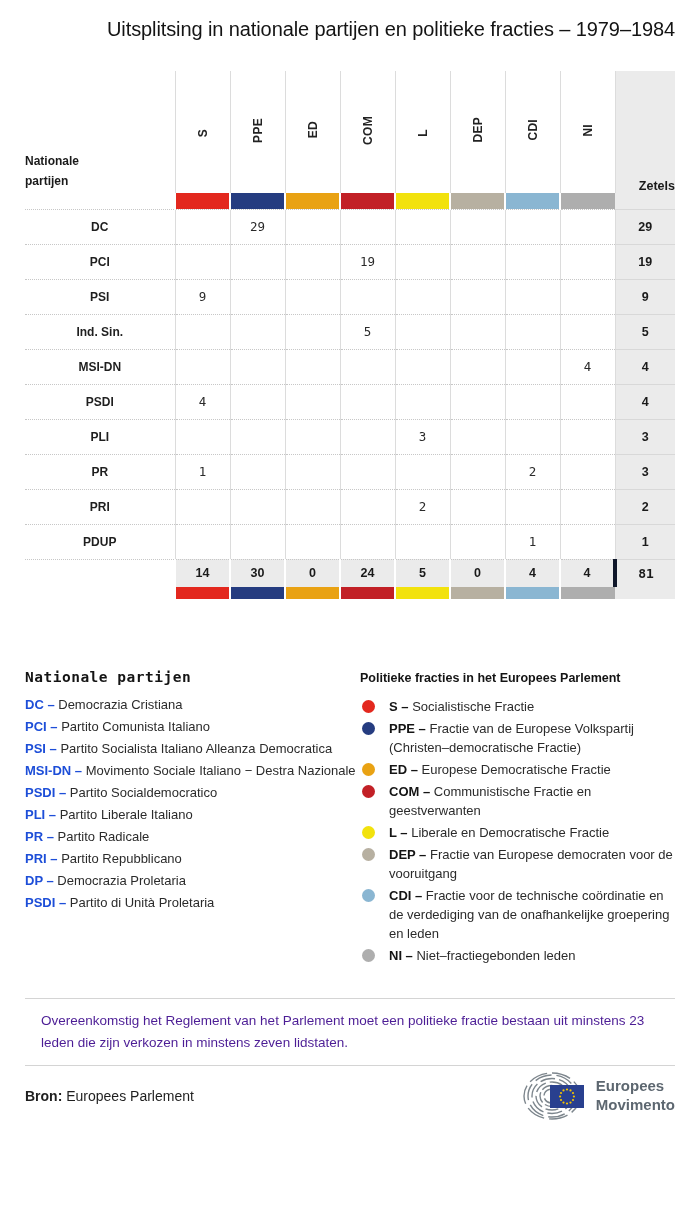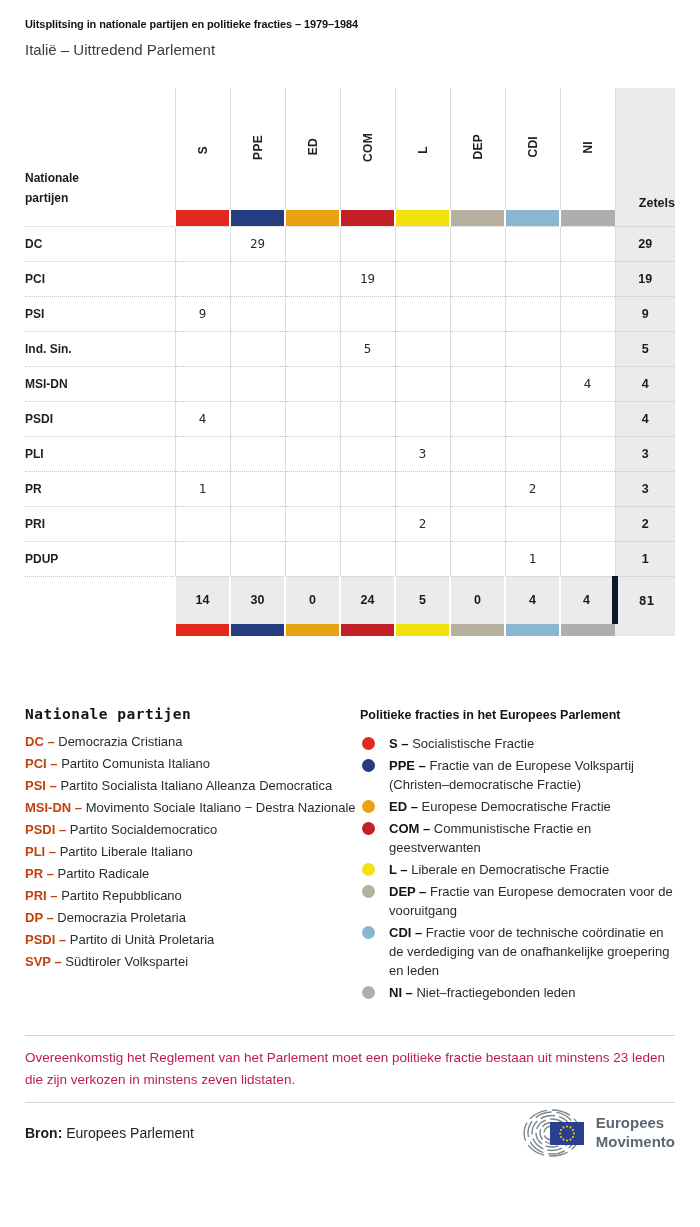--- a/index.html
+++ b/index.html
@@ -5,22 +5,22 @@
   * { box-sizing: border-box; }
   html, body { margin: 0; padding: 0; }
   body {
     width: 700px; height: 1227px; background: #ffffff;
     font-family: "Liberation Sans", sans-serif; color: #1a1a1a;
     overflow: hidden;
   }
   .container { padding: 0 25px; }
 
   .title {
-    margin: 18px 0 0; font-size: 11px; font-weight: bold;
-    color: #141414; letter-spacing: -0.1px;
+    margin: 18px 0 0; font-size: 20px; font-weight: normal;
+    color: #141414; letter-spacing: -0.1px; text-align: right;
   }
   .subtitle {
     margin: 11px 0 0; font-size: 15px; font-weight: 400; color: #3c3c3c;
   }
 
   
   table.seats {
     border-collapse: collapse; table-layout: fixed;
     width: 650px; margin-top: 30px;
   }
@@ -46,81 +46,80 @@
     border-left: 1px solid #dcdcdc;
   }
 
   tr.bar-top td.bar { height: 16px; border-left: 2px solid #ffffff; }
   tr.bar-bottom td.bar { height: 12px; border-left: 2px solid #ffffff; }
   td.zfill { background: #ebebeb; }
 
   tr.body { height: 35px; }
   tr.body td { border-top: 1px dotted #c7c7c7; }
   tr.body td.plabel {
-    font-size: 12px; font-weight: bold; text-align: left; color: #1f1f1f;
+    font-size: 12px; font-weight: bold; text-align: center; color: #1f1f1f;
   }
   tr.body td.val {
     font-family: "DejaVu Sans Mono", monospace; font-size: 12.5px;
     text-align: center; color: #2a2a2a; border-left: 1px solid #dcdcdc;
   }
   tr.body td.zval {
     background: #ebebeb; font-size: 12.5px; font-weight: bold;
     text-align: center; border-top: 1px solid #d8d8d8;
     border-left: 1px solid #dcdcdc;
   }
 
-  tr.totals { height: 48px; }
+  tr.totals { height: 28px; }
   tr.totals td.spacer { border-top: 1px dotted #c7c7c7; }
   tr.totals td.tot {
     background: #ebebeb; font-size: 12.5px; font-weight: bold;
     text-align: center; border-left: 2px solid #ffffff;
     border-top: 1px dotted #c7c7c7;
   }
   tr.totals td.ztot {
     background: #ebebeb; font-family: "DejaVu Sans Mono", monospace;
     font-size: 13px; font-weight: bold; text-align: center;
-    border-left: 6px solid #0f172a; border-top: 1px solid #d8d8d8;
+    border-left: 4px solid #0f172a; border-top: 1px solid #d8d8d8;
   }
 
   
   .legends { display: flex; margin-top: 70px; }
   .leg-left { width: 335px; flex: 0 0 335px; }
   .leg-right { width: 315px; flex: 1; }
   .leg-left h3 {
     margin: 0 0 9px; font-family: "DejaVu Sans Mono", monospace;
     font-size: 14.5px; font-weight: bold; letter-spacing: 0.5px; color: #141414;
   }
   .leg-right h3 { margin: 2px 0 12px; font-size: 12.5px; font-weight: bold; color: #141414; }
   .legends ul { list-style: none; margin: 0; padding: 0; }
   .leg-left li { font-size: 13px; line-height: 22px; color: #2b2b2b; white-space: nowrap; }
-  .leg-left li b { color: #c2410c; }
+  .leg-left li b { color: #1d4ed8; }
   .leg-right li { display: flex; align-items: flex-start; font-size: 13px;
                   line-height: 19px; margin-bottom: 3px; color: #2b2b2b; }
   .leg-right li b { color: #141414; }
   .dot { width: 13px; height: 13px; border-radius: 50%; flex: 0 0 13px;
          margin: 3px 14px 0 2px; }
 
   
   .rule { border: 0; border-top: 1px solid #d4d4d4; margin: 0; }
   .rule-1 { margin-top: 30px; }
-  .note { font-size: 13.5px; line-height: 1.6; color: #be185d; margin: 11px 0 12px; }
+  .note { font-size: 13.5px; line-height: 1.6; color: #4c1d95; margin: 11px 16px 12px; }
   .source-row { display: flex; justify-content: space-between;
                 align-items: center; margin-top: 6px; }
   .source { font-size: 14px; color: #1f1f1f; }
   .logo { display: flex; align-items: center; }
   .logo-text { font-size: 15px; font-weight: bold; color: #5d6770;
                line-height: 1.25; margin-left: 8px; }
 </style>
 </head>
 <body>
 
 <div class="container">
 
   <h1 class="title">Uitsplitsing in nationale partijen en politieke fracties – 1979–1984</h1>
-  <h2 class="subtitle">Italië – Uittredend Parlement</h2>
 
   <table class="seats">
     <colgroup>
       <col class="c-label">
       <col class="c-grp">
         <col class="c-grp">
         <col class="c-grp">
         <col class="c-grp">
       <col class="c-grp">
         <col class="c-grp">
@@ -307,21 +306,20 @@
           <li><b>DC –</b> <span>Democrazia Cristiana</span></li>
           <li><b>PCI –</b> <span>Partito Comunista Italiano</span></li>
           <li><b>PSI –</b> <span>Partito Socialista Italiano Alleanza Democratica</span></li>
           <li><b>MSI-DN –</b> <span>Movimento Sociale Italiano − Destra Nazionale</span></li>
           <li><b>PSDI –</b> <span>Partito Socialdemocratico</span></li>
           <li><b>PLI –</b> <span>Partito Liberale Italiano</span></li>
           <li><b>PR –</b> <span>Partito Radicale</span></li>
           <li><b>PRI –</b> <span>Partito Repubblicano</span></li>
           <li><b>DP –</b> <span>Democrazia Proletaria</span></li>
           <li><b>PSDI –</b> <span>Partito di Unità Proletaria</span></li>
-          <li><b>SVP –</b> <span>Südtiroler Volkspartei</span></li>
         </ul>
     </div>
     <div class="leg-right">
       <h3>Politieke fracties in het Europees Parlement</h3>
       <ul>
           <li>
             <span class="dot" style="background: rgb(227, 40, 30);"></span>
             <div><b>S –</b> <span>Socialistische Fractie</span></div>
           </li>
           <li>

